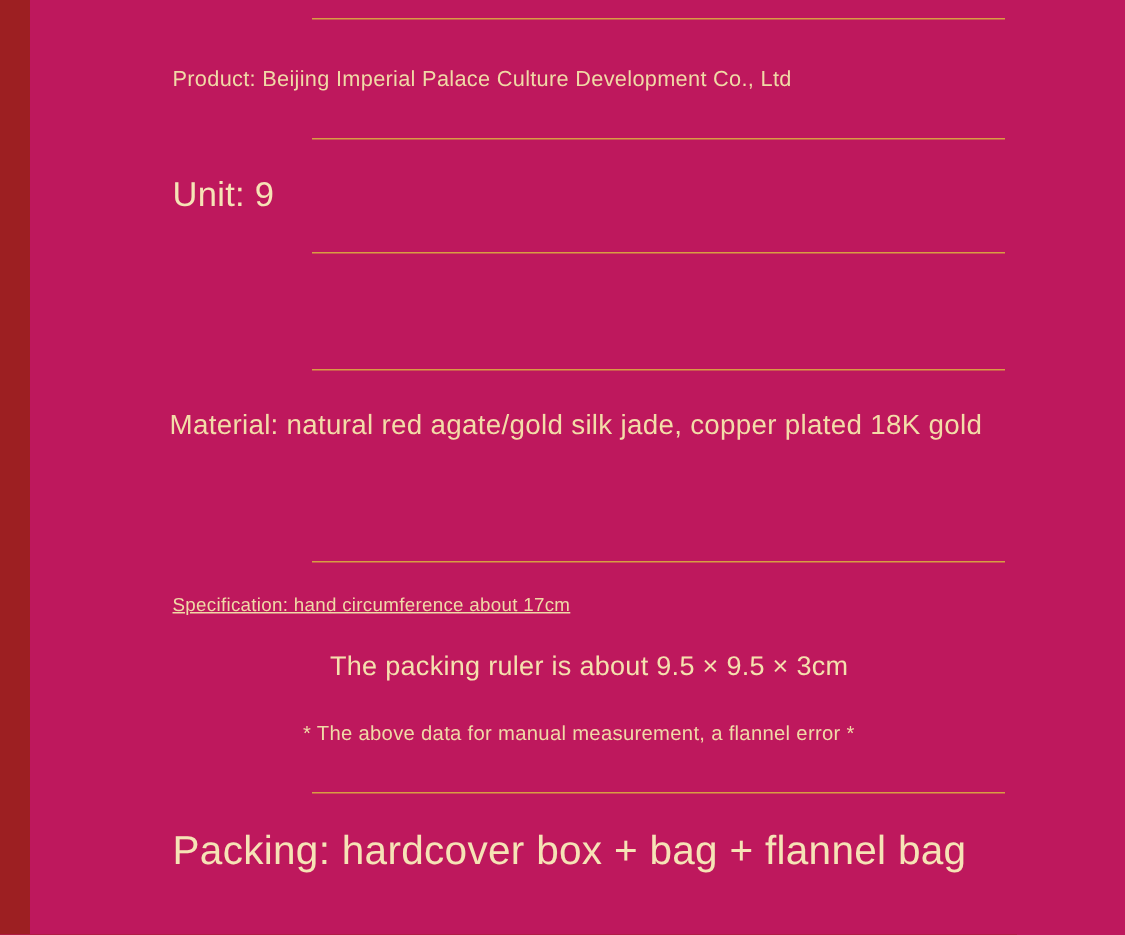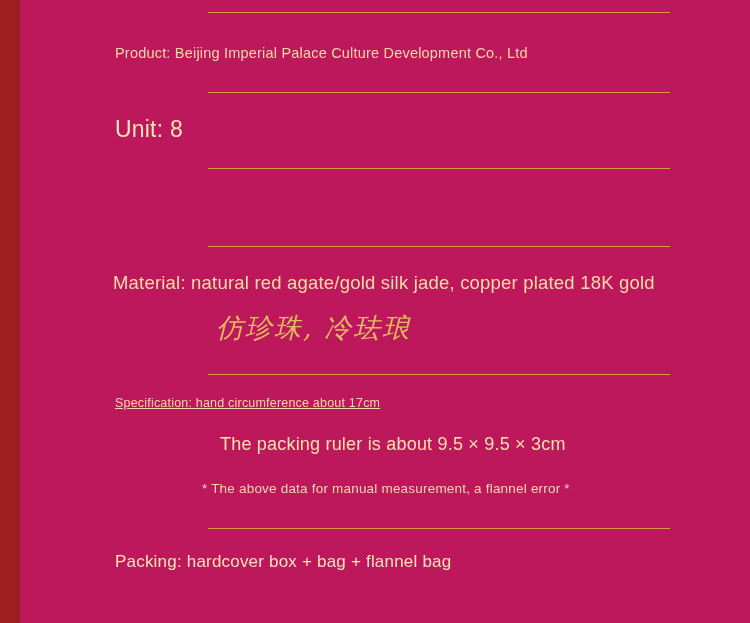--- a/index.html
+++ b/index.html
@@ -81,45 +81,44 @@
   }
   .row-note {
     left: 182px;
     top: 481px;
     font-size: 13.5px;
     color: #f0d9a6;
   }
   .row-packing {
     left: 95px;
     top: 552px;
-    font-size: 17px;
+    font-size: 27px;
     color: #f6e3b6;
   }
 </style>
 </head>
 <body>
 
 <div class="sheet">
 
   <div class="rule" style="left:188px; top:12px; width:462px;"></div>
 
   <div class="line row-product">Product: Beijing Imperial Palace Culture Development Co., Ltd</div>
 
   <div class="rule" style="left:188px; top:92px; width:462px;"></div>
 
-  <div class="line row-unit">Unit: 8</div>
+  <div class="line row-unit">Unit: 9</div>
 
   <div class="rule" style="left:188px; top:168px; width:462px;"></div>
 
 
   <div class="rule" style="left:188px; top:246px; width:462px;"></div>
 
   <div class="line row-material">Material: natural red agate/gold silk jade, copper plated 18K gold</div>
 
-  <div class="line row-cn">仿珍珠, 冷珐琅</div>
 
   <div class="rule" style="left:188px; top:374px; width:462px;"></div>
 
   <div class="line row-spec">Specification: hand circumference about 17cm</div>
 
   <div class="line row-ruler">The packing ruler is about 9.5 × 9.5 × 3cm</div>
 
   <div class="line row-note">* The above data for manual measurement, a flannel error *</div>
 
   <div class="rule" style="left:188px; top:528px; width:462px;"></div>

